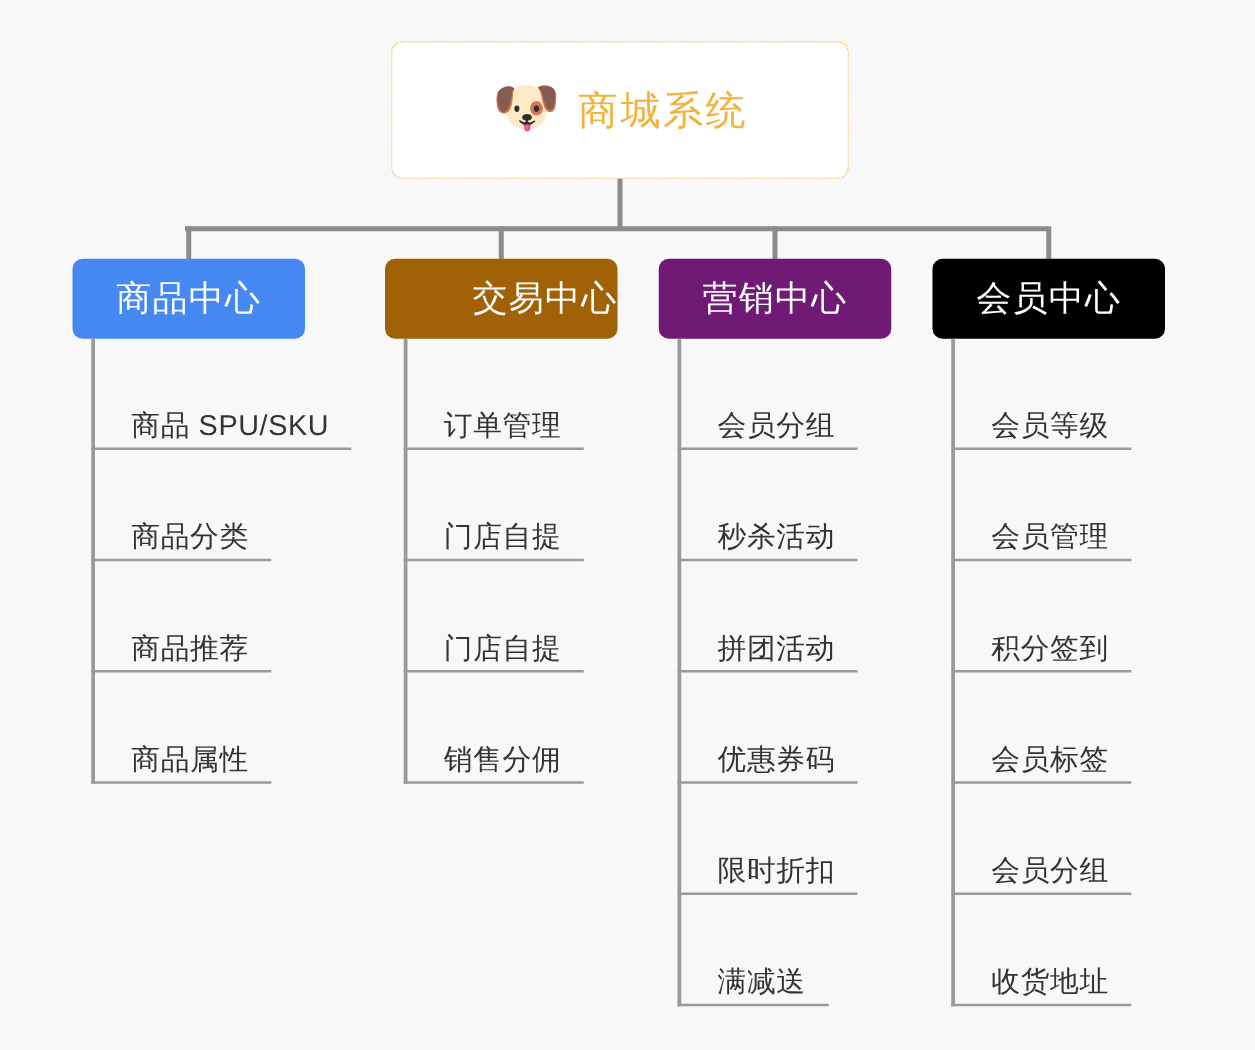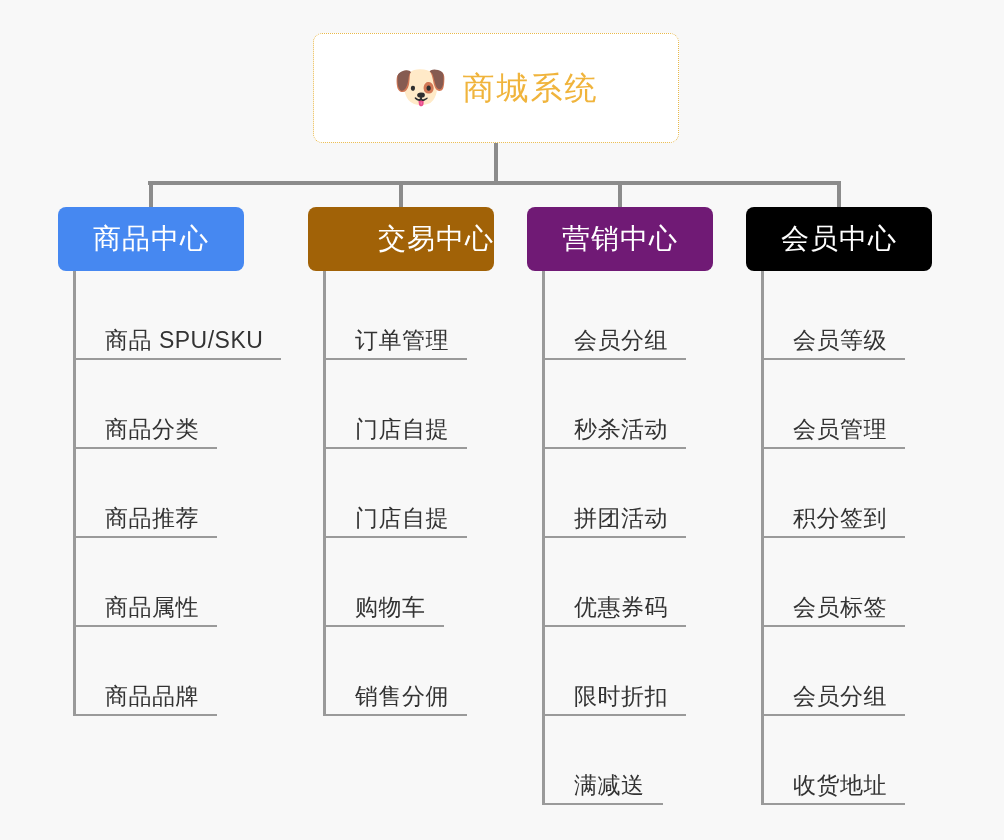--- a/index.html
+++ b/index.html
@@ -164,24 +164,20 @@
         <span class="leaf-underline" style="width: 144px;"></span>
       </div>
       <div class="leaf-item">
         <span class="leaf-label">商品推荐</span>
         <span class="leaf-underline" style="width: 144px;"></span>
       </div>
       <div class="leaf-item">
         <span class="leaf-label">商品属性</span>
         <span class="leaf-underline" style="width: 144px;"></span>
       </div>
-      <div class="leaf-item">
-        <span class="leaf-label">商品品牌</span>
-        <span class="leaf-underline" style="width: 144px;"></span>
-      </div>
     </div>
   </div>
 
   <div class="column col-1">
     <div class="col-header" style="background: #a16207; justify-content: flex-end;">
       <span>交易中心</span>
     </div>
     <div class="leaf-list">
       <div class="leaf-rail"></div>
       <div class="leaf-item">
@@ -190,24 +186,20 @@
       </div>
       <div class="leaf-item">
         <span class="leaf-label">门店自提</span>
         <span class="leaf-underline" style="width: 144px;"></span>
       </div>
       <div class="leaf-item">
         <span class="leaf-label">门店自提</span>
         <span class="leaf-underline" style="width: 144px;"></span>
       </div>
       <div class="leaf-item">
-        <span class="leaf-label">购物车</span>
-        <span class="leaf-underline" style="width: 121px;"></span>
-      </div>
-      <div class="leaf-item">
         <span class="leaf-label">销售分佣</span>
         <span class="leaf-underline" style="width: 144px;"></span>
       </div>
     </div>
   </div>
 
   <div class="column col-2">
     <div class="col-header" style="background: #701a75;">
       <span>营销中心</span>
     </div>

